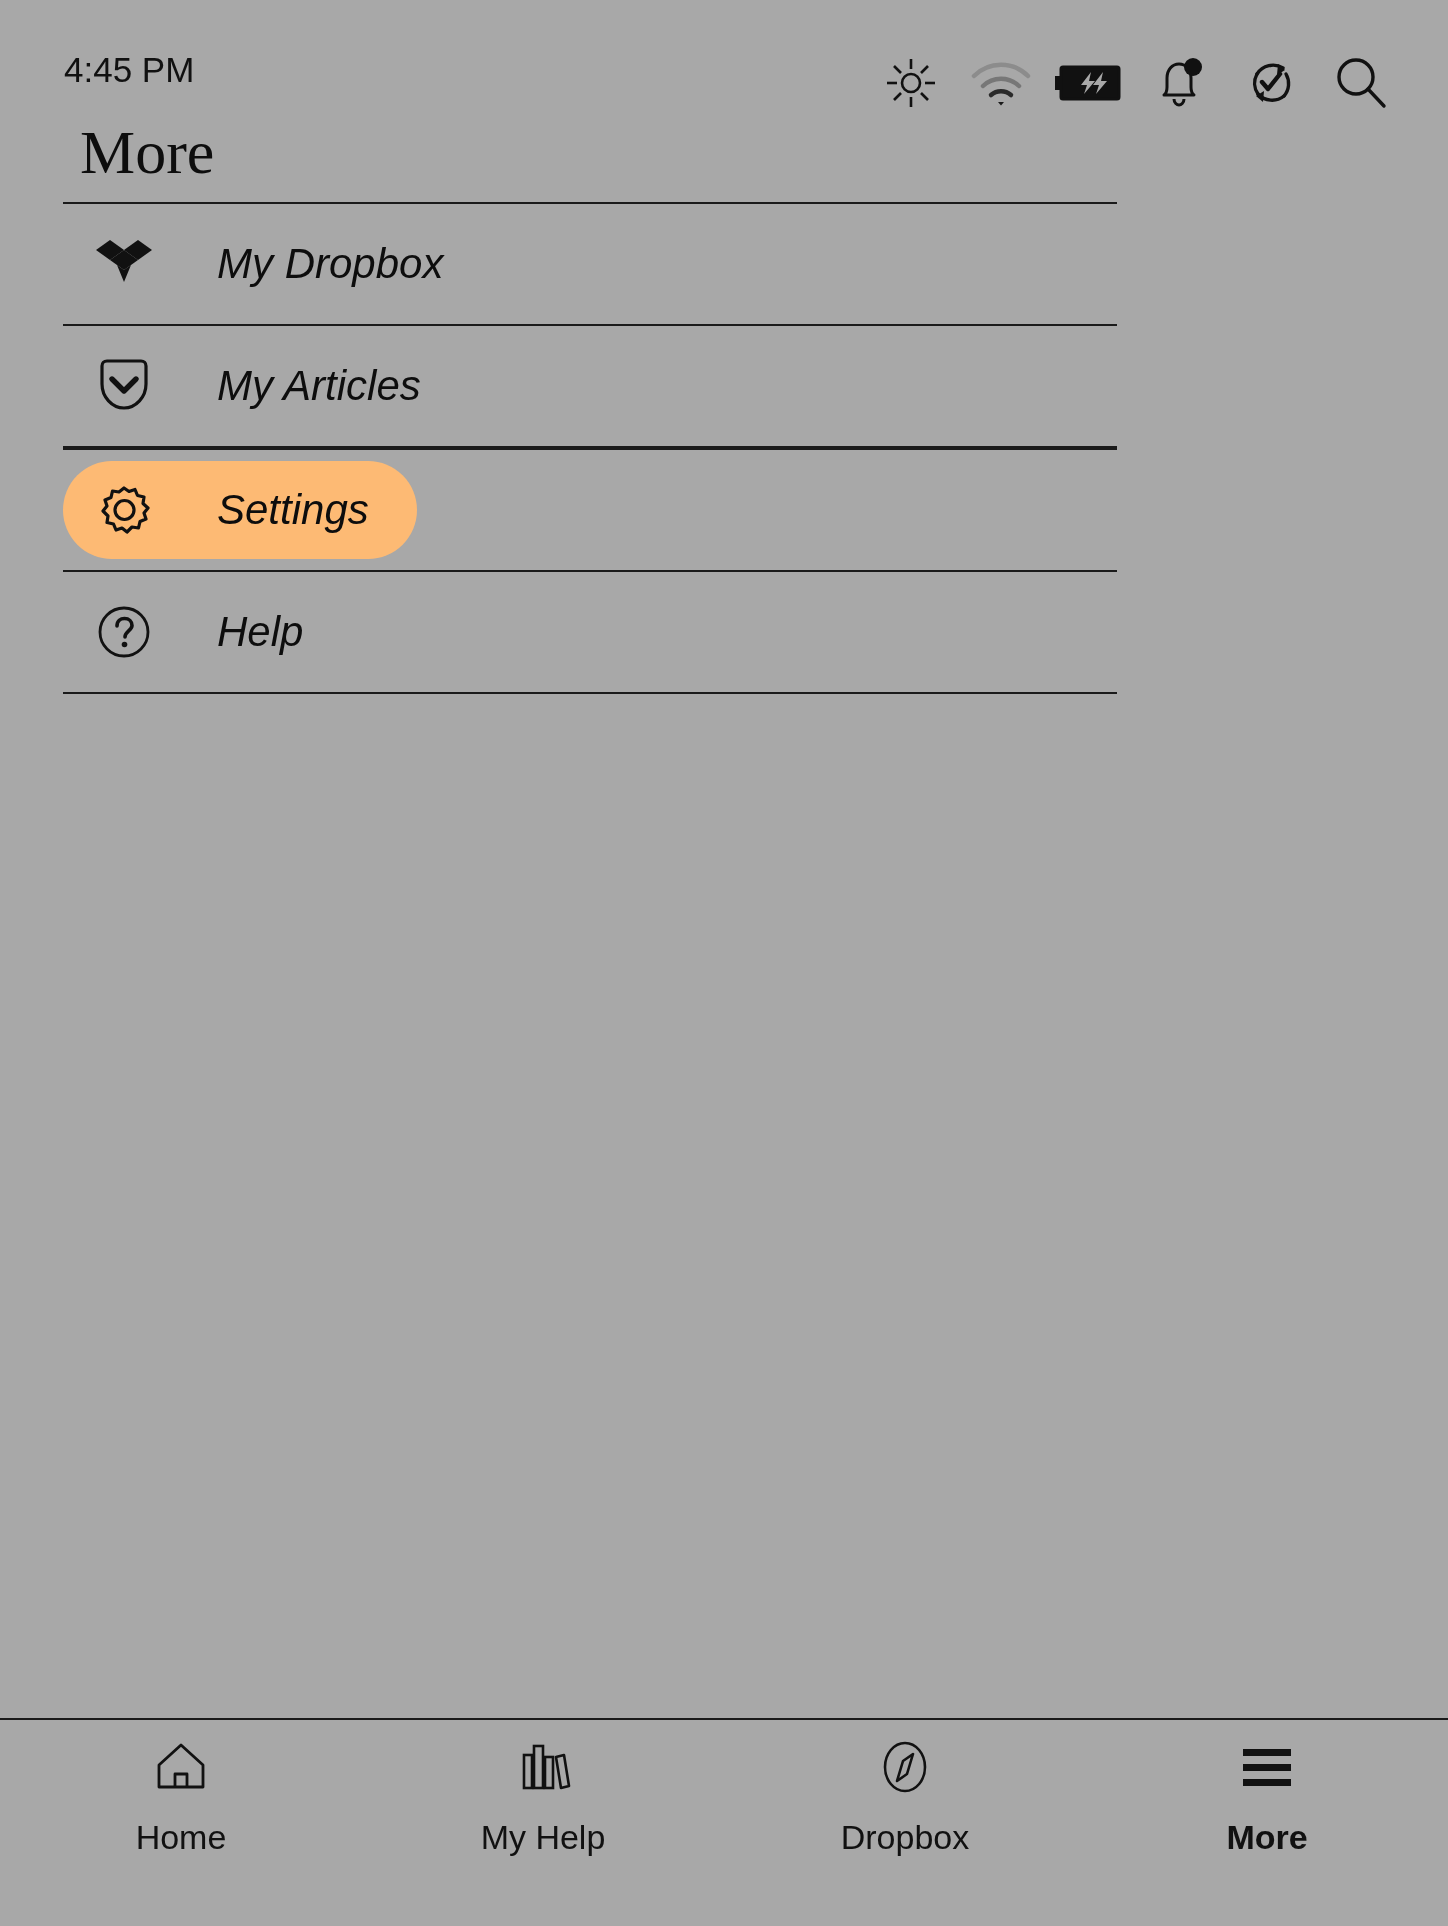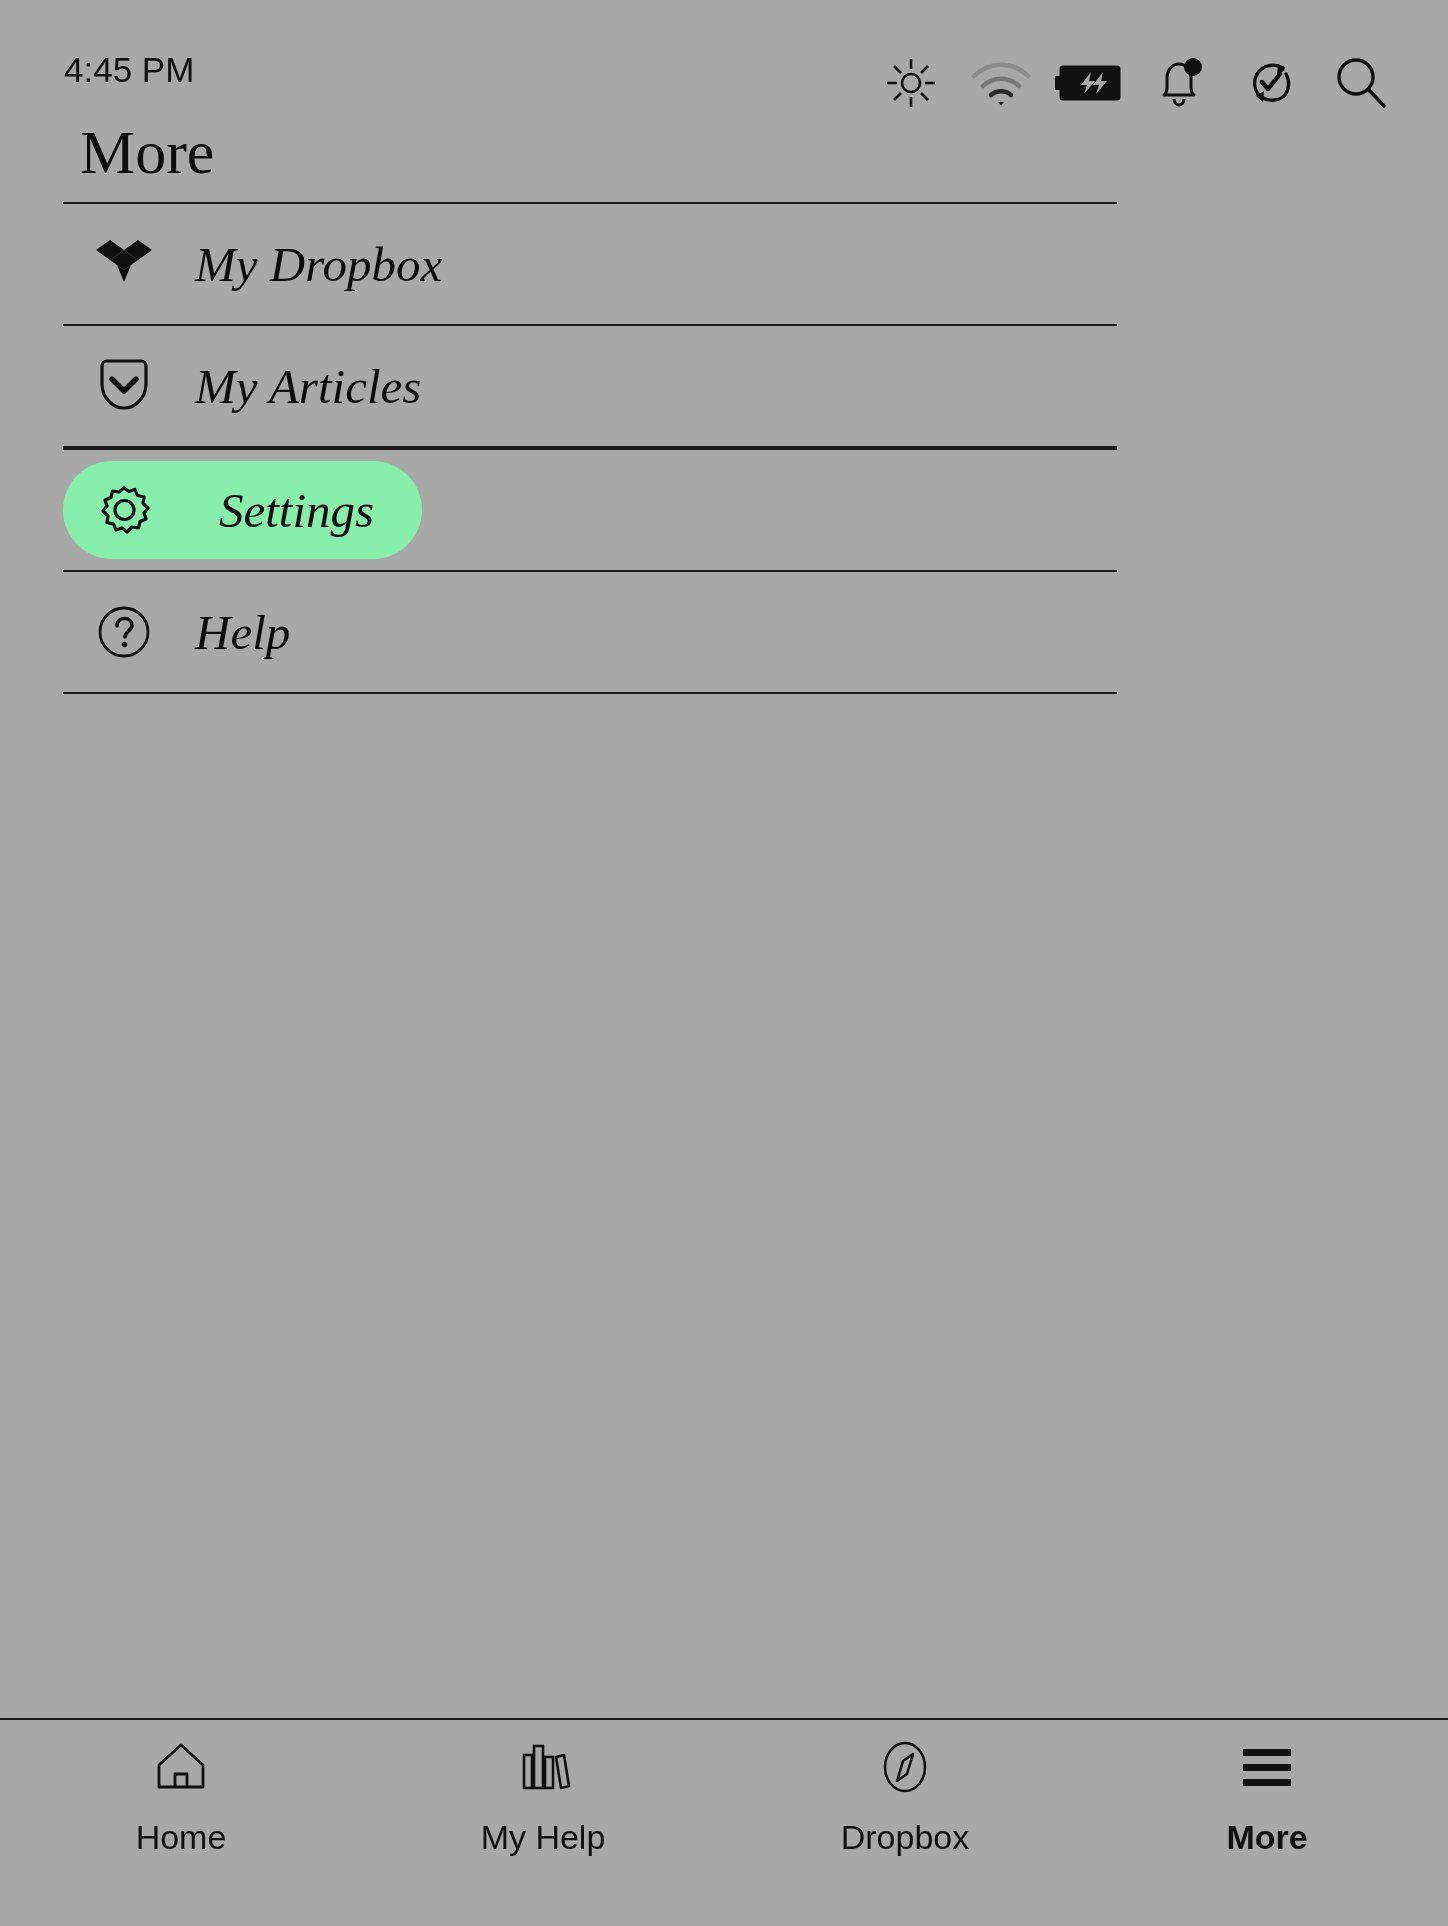--- a/index.html
+++ b/index.html
@@ -84,36 +84,35 @@
   }
   .row-inner {
     display: flex;
     align-items: center;
     height: 98px;
     padding-left: 32px;
     padding-right: 48px;
     border-radius: 49px;
   }
   .row.selected .row-inner {
-    background: #86efac;
-    gap: 24px;
+    background: #fdba74;
   }
   .row-icon {
     width: 58px;
     min-width: 58px;
     height: 58px;
     display: flex;
     align-items: center;
     justify-content: center;
   }
   .row-label {
-    margin-left: 42px;
-    font-family: Liberation Serif, serif;
+    margin-left: 64px;
+    font-family: Liberation Sans, sans-serif;
     font-style: italic;
-    font-size: 49px;
+    font-size: 42px;
     color: #0d0d0d;
     white-space: nowrap;
     line-height: 1;
   }
 
   
   .bottom-nav {
     position: absolute;
     left: 0;
     bottom: 0;

